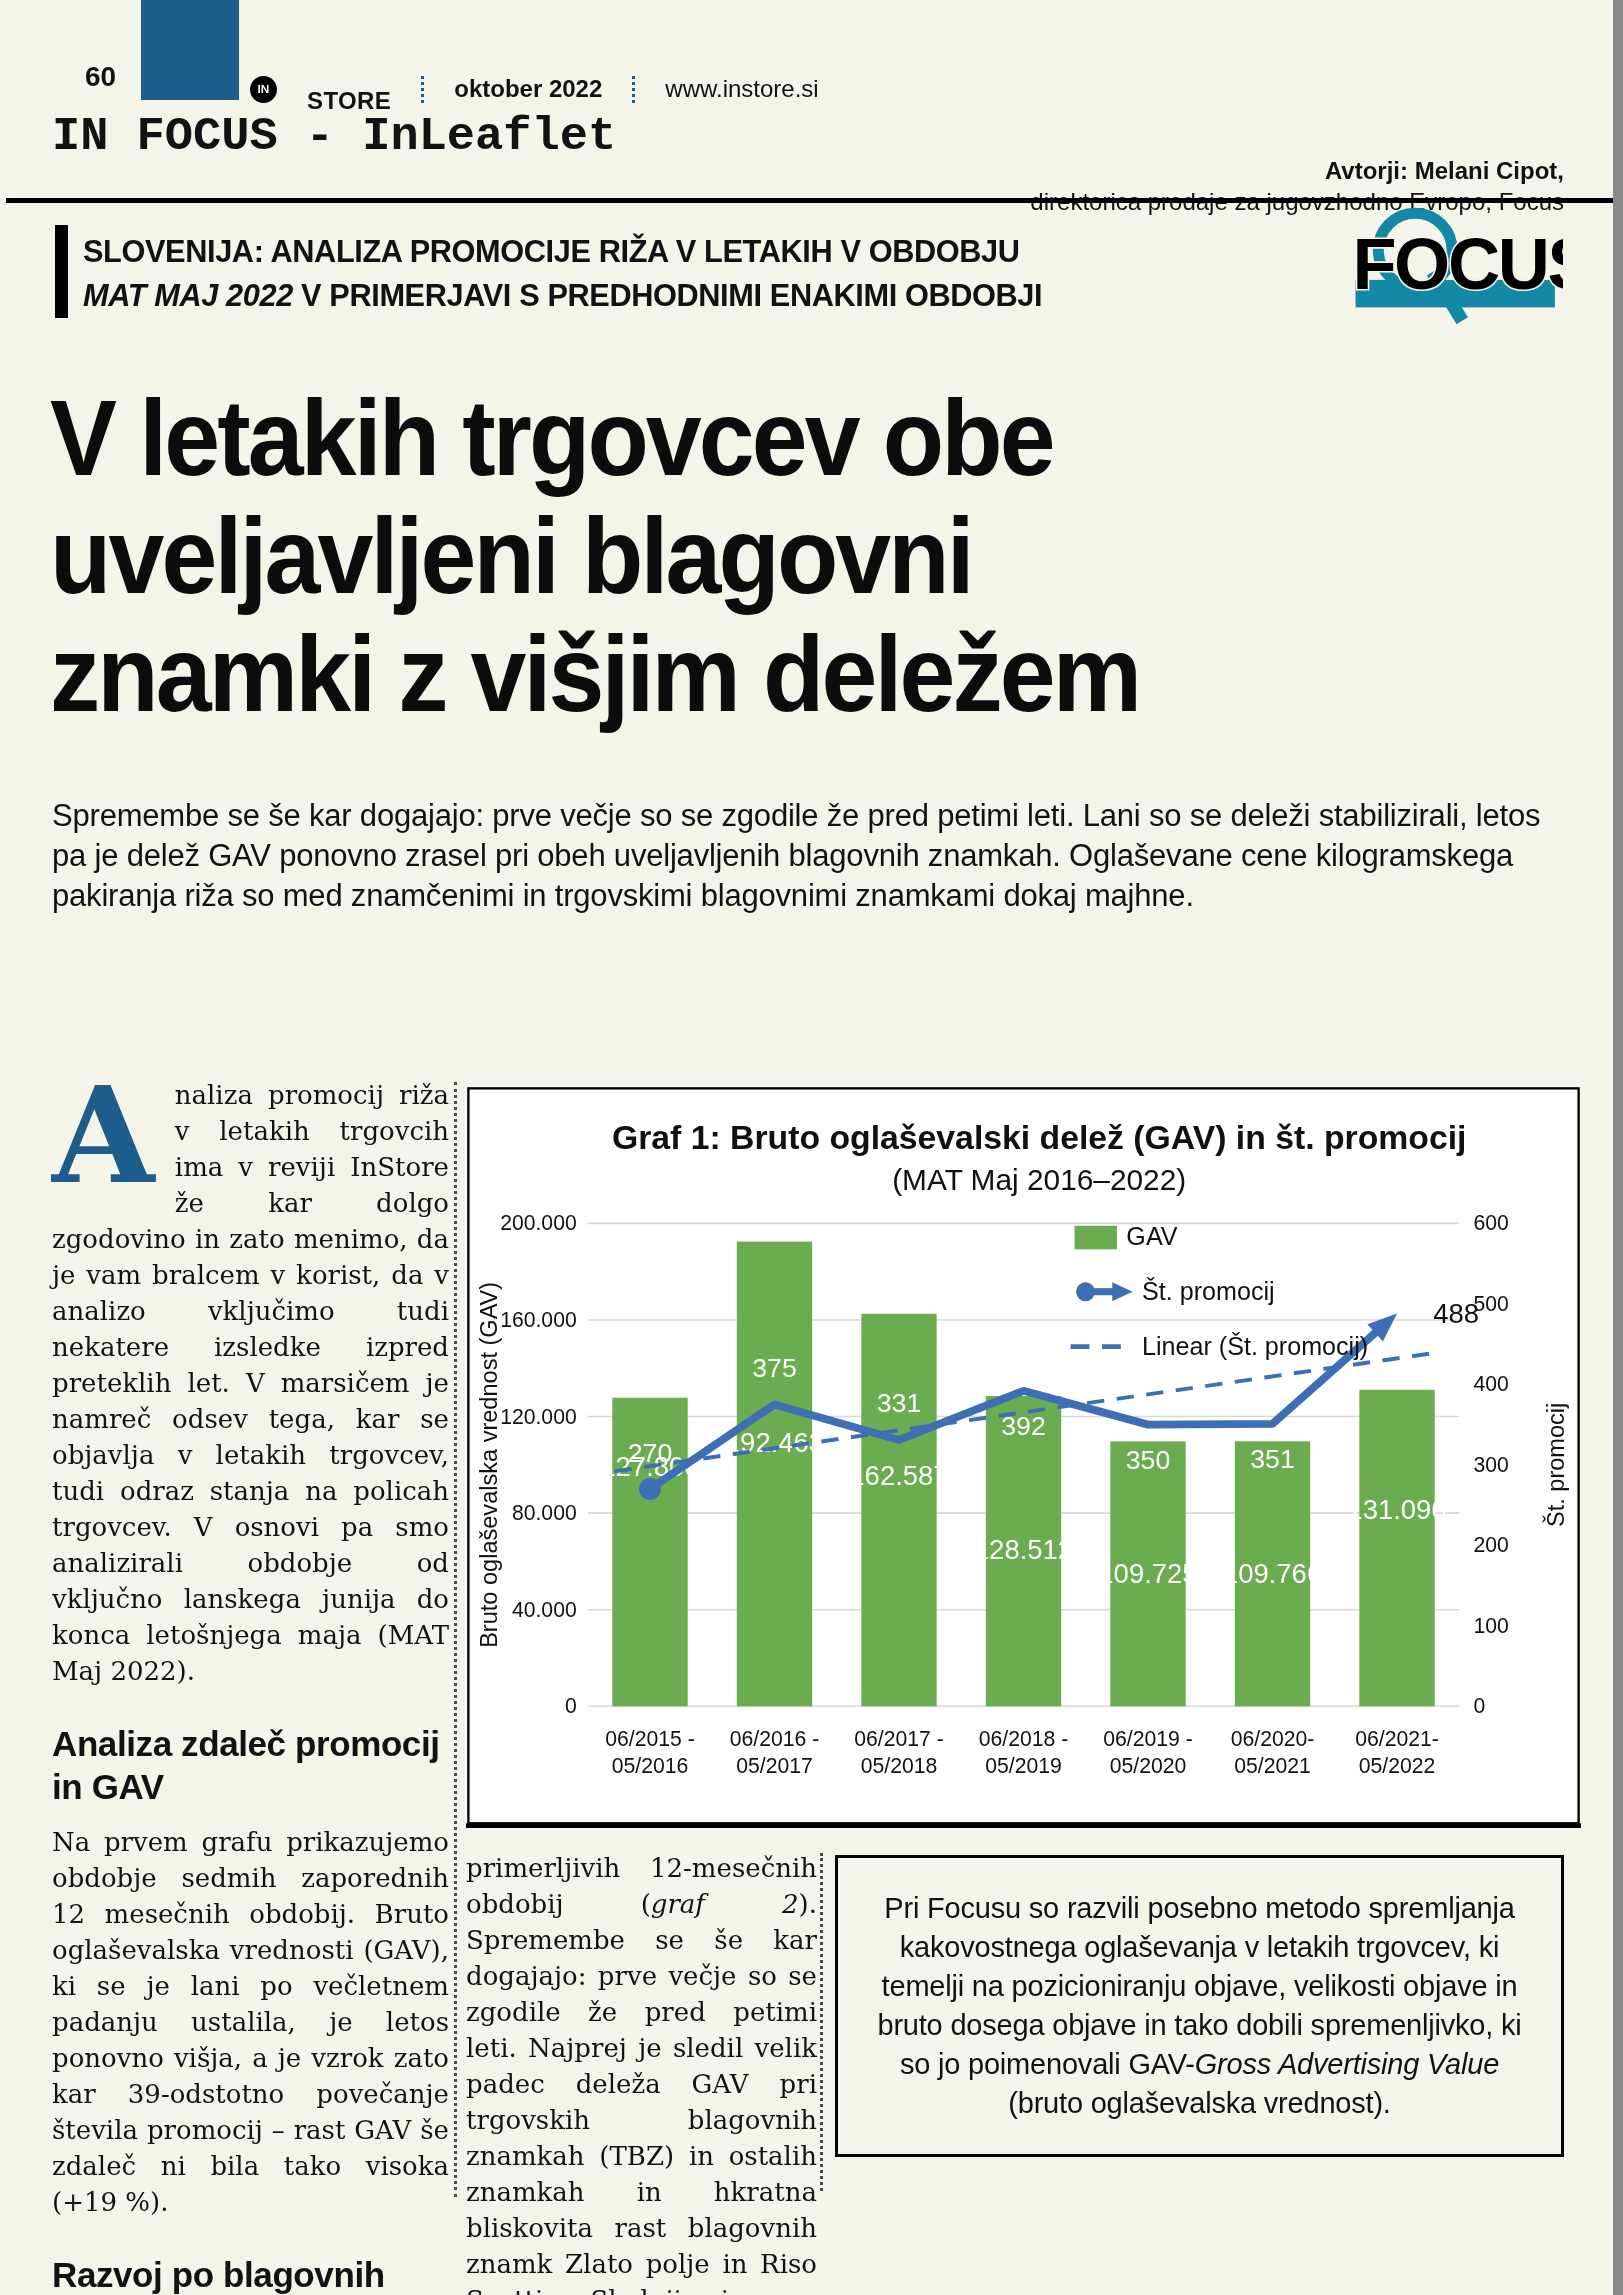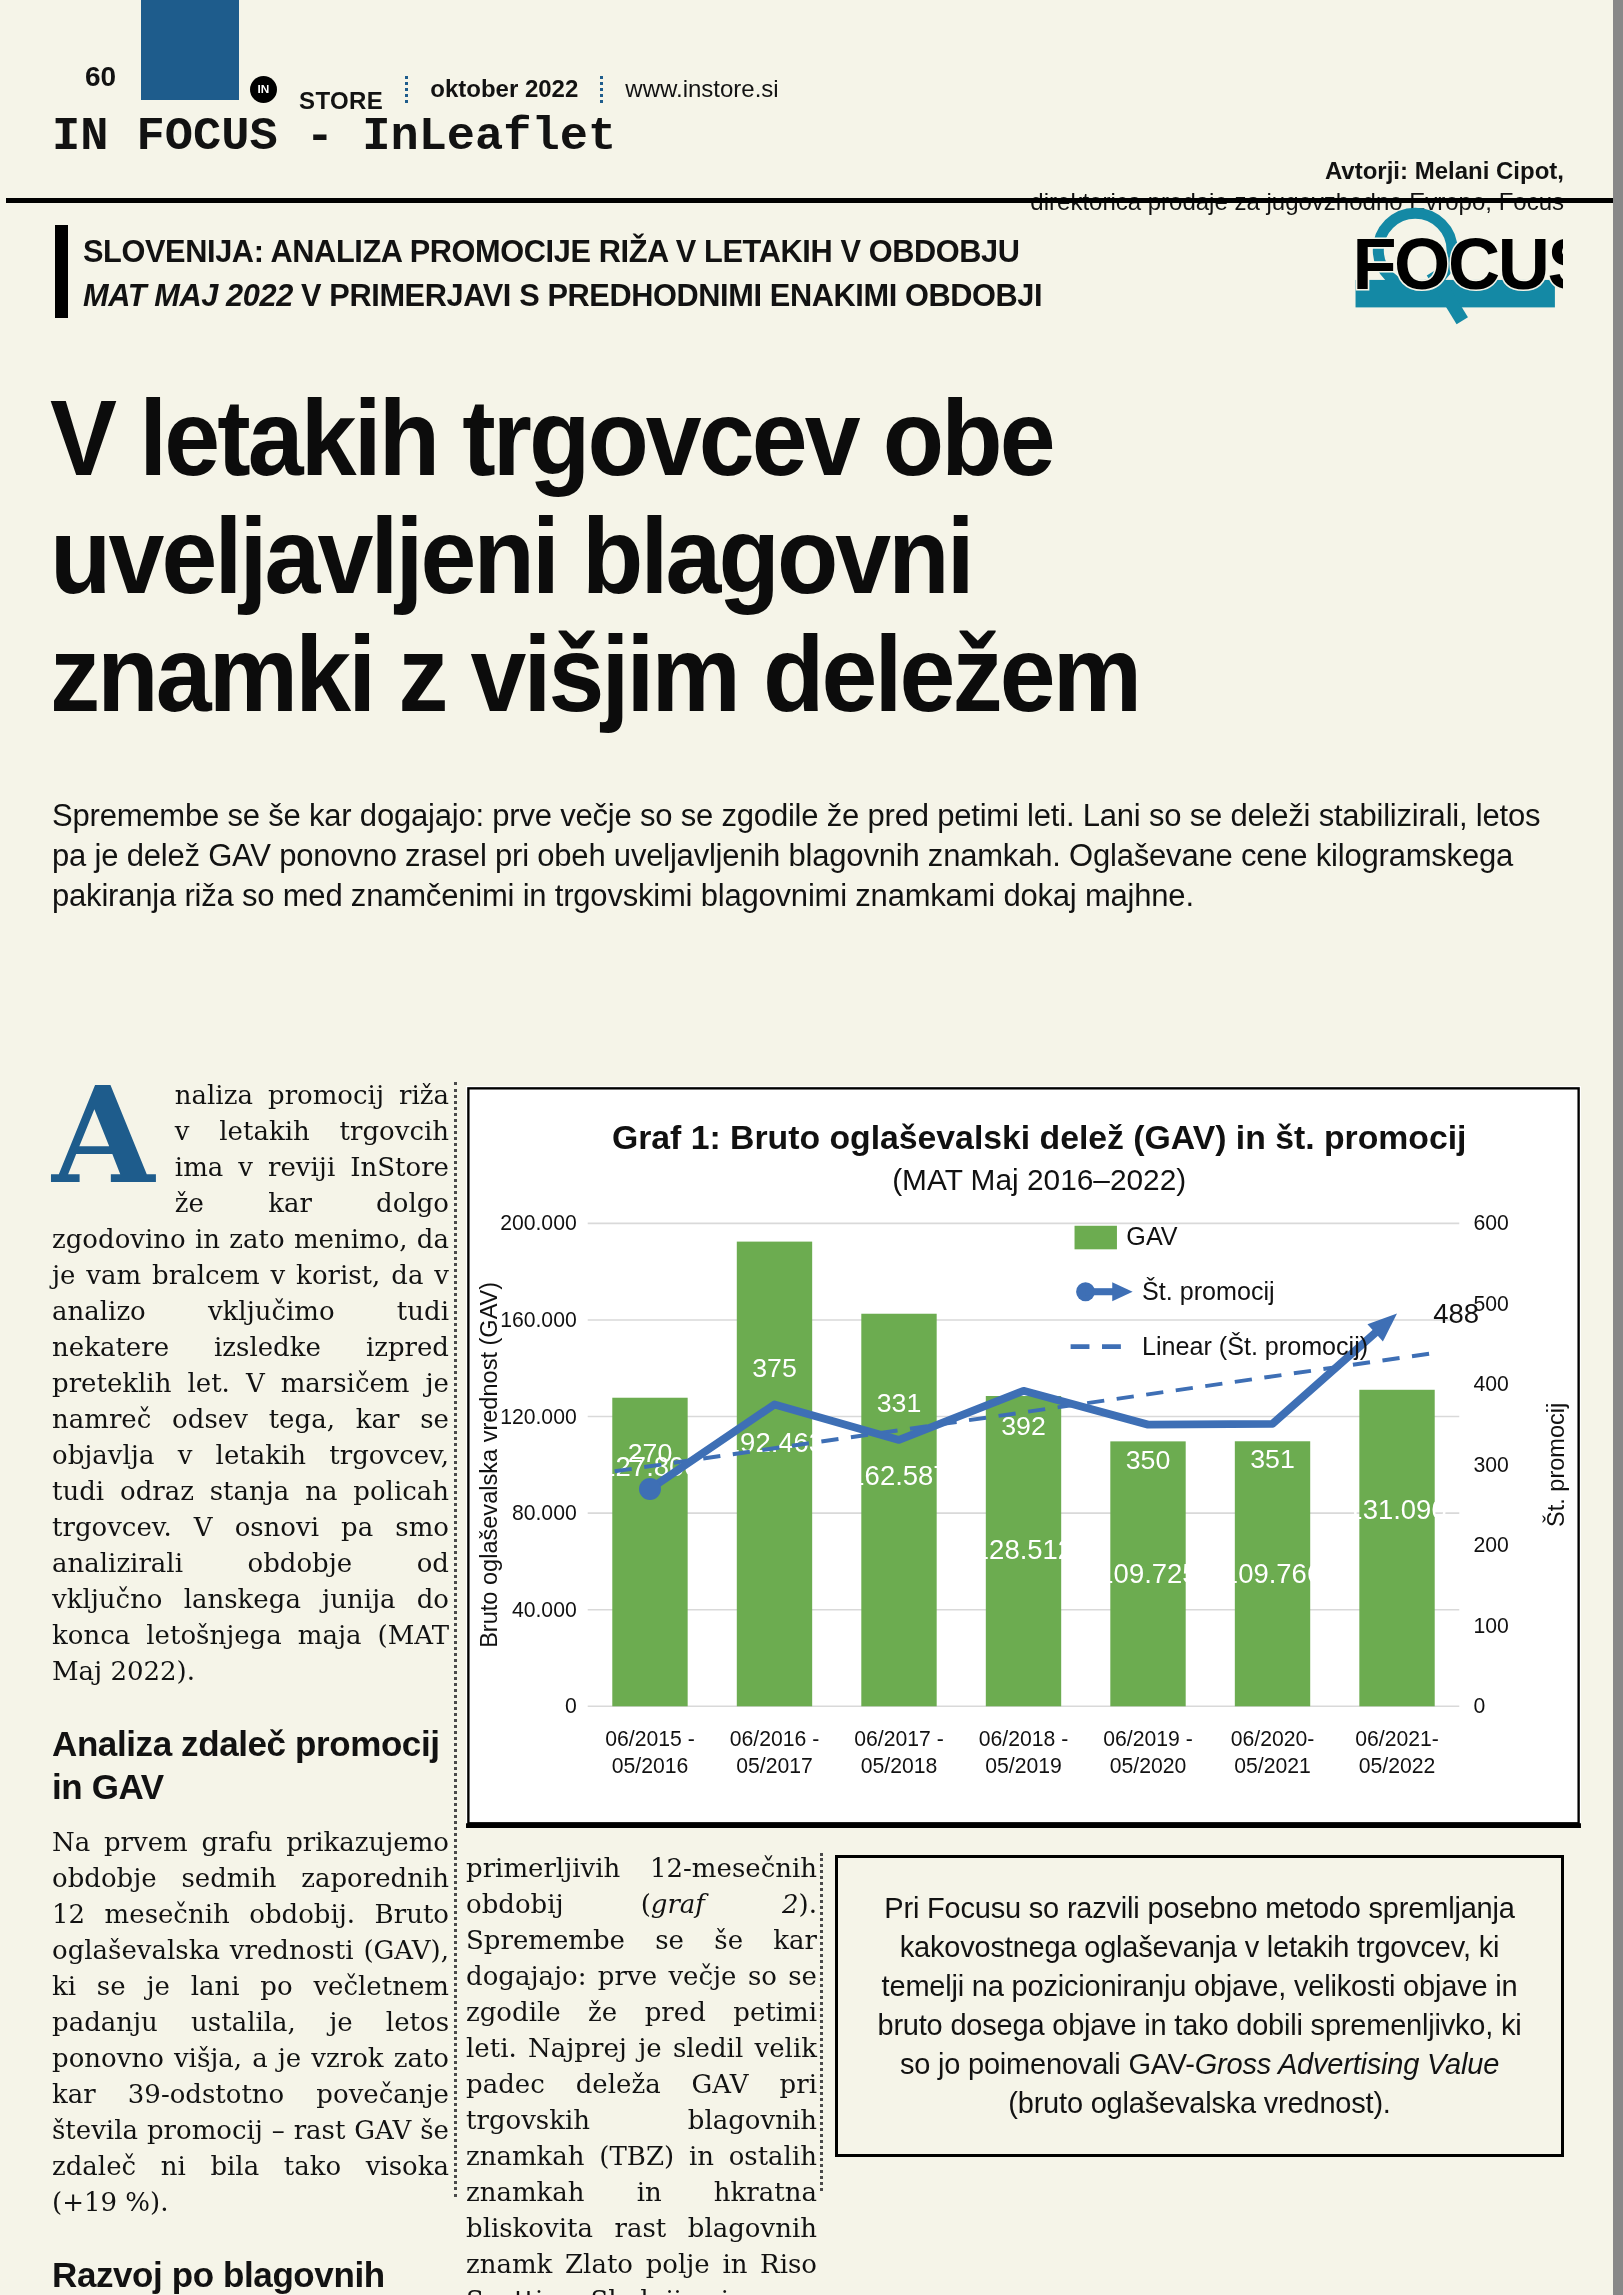--- a/index.html
+++ b/index.html
@@ -7,21 +7,21 @@
     --bar-green:#6CAC50; --line-blue:#3E6FB5; --grid:#D9D9D9; --chart-bg:#FFFFFF;
   }
   html,body{margin:0;padding:0;}
   body{background:#888;}
   #page{position:relative;width:1613px;height:2295px;background:var(--page-bg);
         font-family:"Liberation Sans",sans-serif;color:var(--ink);overflow:hidden;}
   .abs{position:absolute;}
   
   .pagenum{left:85px;top:61px;font-size:28px;font-weight:bold;}
   .blue-tab{left:141px;top:0;width:98px;height:100px;background:var(--accent-blue);}
-  .masthead{left:250px;top:63px;display:flex;align-items:center;gap:22px;font-size:24px;}
+  .masthead{left:250px;top:63px;display:flex;align-items:center;gap:30px;font-size:24px;}
   .in-circle{width:27px;height:27px;border-radius:50%;background:#000;color:#fff;display:inline-flex;
              align-items:center;justify-content:center;font-size:11.8px;font-weight:bold;}
   .store{font-weight:bold;letter-spacing:0.4px;margin-top:24px;}
   .dotsep{width:0;height:27px;border-left:3.1px dotted var(--accent-blue);display:inline-block;}
   .issue{font-weight:bold;}
   .site{font-weight:normal;}
   .section-title{left:52px;top:110px;font-family:Liberation Mono, monospace;font-weight:bold;
                  font-size:47px;letter-spacing:0px;}
   .authors{right:49px;top:115px;text-align:right;font-size:24px;line-height:31px;margin-top:40px;}
   .authors .b{font-weight:bold;}

